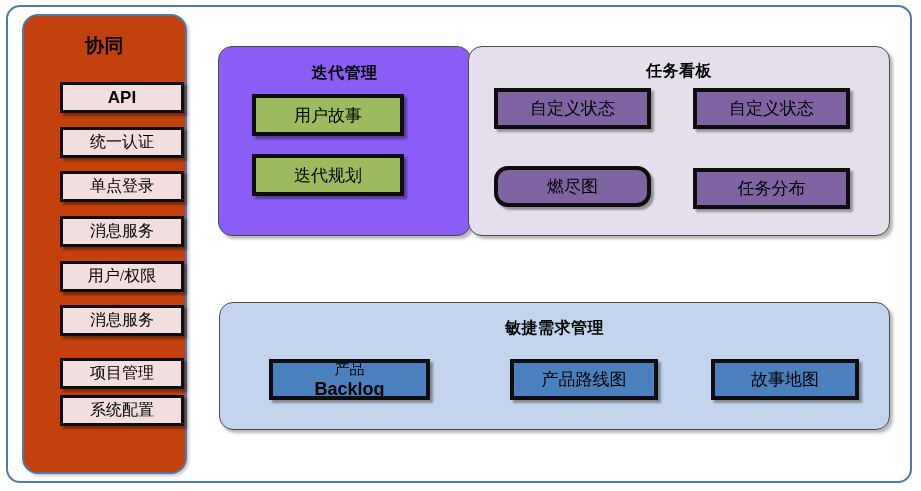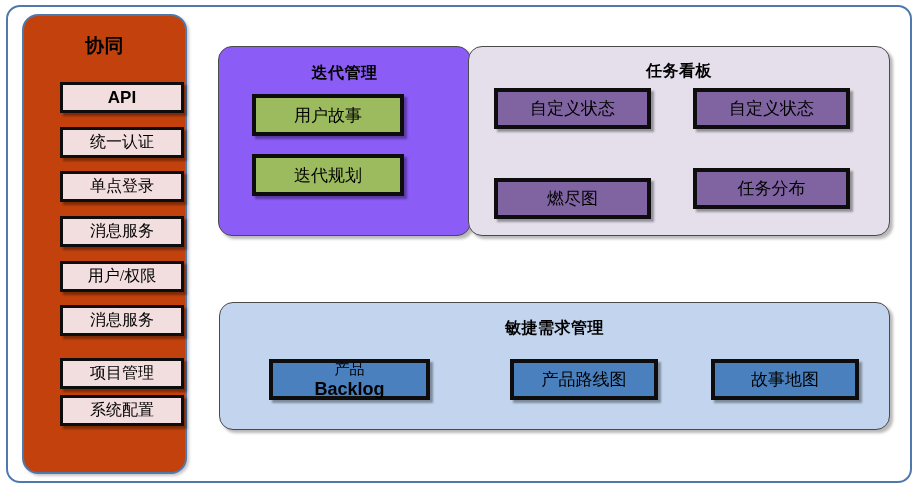--- a/index.html
+++ b/index.html
@@ -214,21 +214,21 @@
 
     <div class="green-box" style="top:47px;">用户故事</div>
     <div class="green-box" style="top:107px;">迭代规划</div>
   </div>
 
   <div class="panel panel-purple">
     <div class="panel-title">任务看板</div>
 
     <div class="purple-box" style="left:25px;  top:41px;">自定义状态</div>
     <div class="purple-box" style="left:224px; top:41px;">自定义状态</div>
-    <div class="purple-box" style="left:25px;  top:131px;">燃尽图</div>
+    <div class="purple-box" style="left:25px;  top:119px;border-radius:14px;">燃尽图</div>
     <div class="purple-box" style="left:224px; top:121px;">任务分布</div>
   </div>
 
   <div class="panel panel-blue">
     <div class="panel-title">敏捷需求管理</div>
 
     <div class="blue-box" style="left:49px; width:161px;flex-direction:column;">
       <span class="mixed-cjk">产品</span>
         <span class="mixed-latin">Backlog</span>
     </div>

